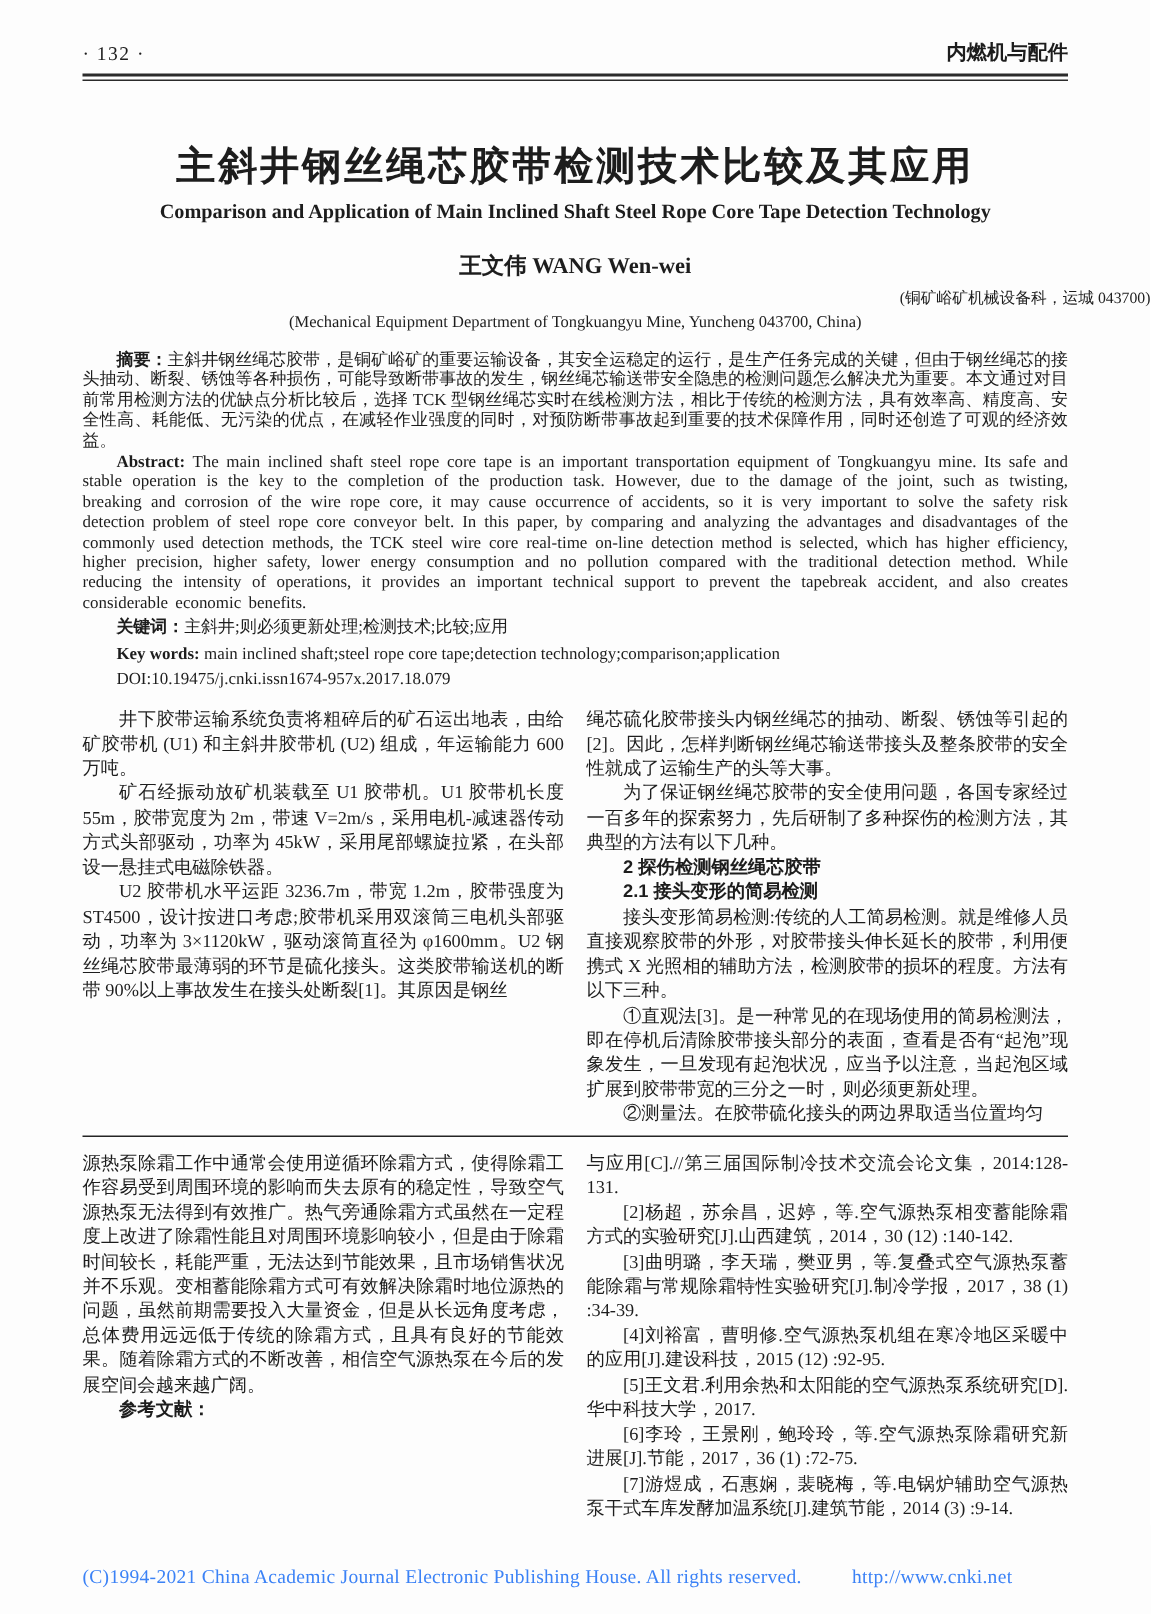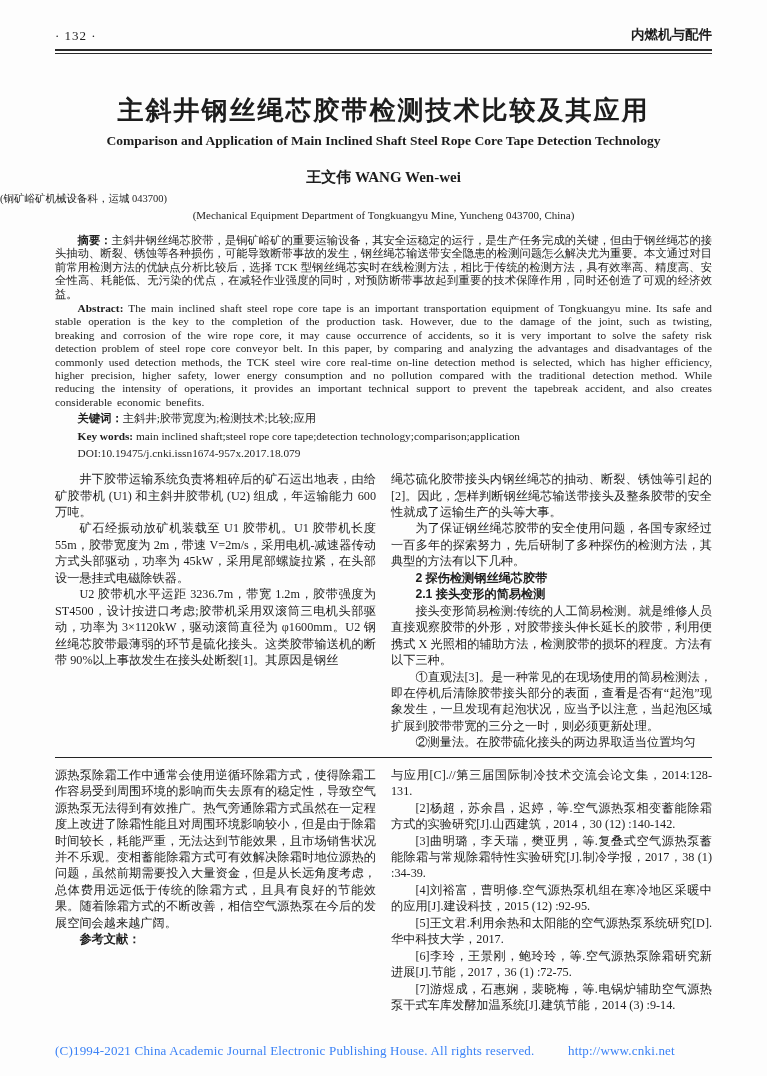--- a/index.html
+++ b/index.html
@@ -23,21 +23,21 @@
   .title-zh {
     margin:40px 40px 0; text-align:center;
     font-family:"Liberation Sans", sans-serif;
     font-size:26px; font-weight:bold; letter-spacing:2px; line-height:32px;
   }
   .title-en {
     margin:7px 30px 16px; text-align:center;
     font-size:13.5px; font-weight:bold; line-height:16px;
   }
   .author { margin-top:19px; text-align:center; font-size:15px; font-weight:bold; }
-  .affil-zh { margin-top:5px; text-align:left; font-size:10.5px; }
+  .affil-zh { margin-top:5px; text-align:right; font-size:10.5px; }
   .affil-en { margin-top:3px; text-align:center; font-size:11px; }
   
   .abs {
     margin:13px 55px 0; text-align:justify;
     font-size:11.3px; line-height:13.4px; text-indent:2em;
   }
   .abs-en { margin-top:1px; word-spacing:2px; }
   .kline { margin:2px 55px 0; font-size:11.3px; line-height:15.6px; text-indent:2em; }
   .bold { font-weight:bold; }
   
@@ -69,21 +69,21 @@
   <div class="title-en">Comparison and Application of Main Inclined Shaft Steel Rope Core Tape Detection Technology</div>
 
   <div class="author">王文伟 WANG Wen-wei</div>
   <div class="affil-zh">(铜矿峪矿机械设备科，运城 043700)</div>
   <div class="affil-en">(Mechanical Equipment Department of Tongkuangyu Mine, Yuncheng 043700, China)</div>
 
   <p class="abs"><span class="bold">摘要：</span><span>主斜井钢丝绳芯胶带，是铜矿峪矿的重要运输设备，其安全运稳定的运行，是生产任务完成的关键，但由于钢丝绳芯的接头抽动、断裂、锈蚀等各种损伤，可能导致断带事故的发生，钢丝绳芯输送带安全隐患的检测问题怎么解决尤为重要。本文通过对目前常用检测方法的优缺点分析比较后，选择 TCK 型钢丝绳芯实时在线检测方法，相比于传统的检测方法，具有效率高、精度高、安全性高、耗能低、无污染的优点，在减轻作业强度的同时，对预防断带事故起到重要的技术保障作用，同时还创造了可观的经济效益。</span></p>
 
   <p class="abs abs-en"><span class="bold">Abstract:</span><span> The main inclined shaft steel rope core tape is an important transportation equipment of Tongkuangyu mine. Its safe and stable operation is the key to the completion of the production task. However, due to the damage of the joint, such as twisting, breaking and corrosion of the wire rope core, it may cause occurrence of accidents, so it is very important to solve the safety risk detection problem of steel rope core conveyor belt. In this paper, by comparing and analyzing the advantages and disadvantages of the commonly used detection methods, the TCK steel wire core real-time on-line detection method is selected, which has higher efficiency, higher precision, higher safety, lower energy consumption and no pollution compared with the traditional detection method. While reducing the intensity of operations, it provides an important technical support to prevent the tapebreak accident, and also creates considerable economic benefits.</span></p>
 
-  <p class="kline"><span class="bold">关键词：</span><span>主斜井;胶带宽度为;检测技术;比较;应用</span></p>
+  <p class="kline"><span class="bold">关键词：</span><span>主斜井;则必须更新处理;检测技术;比较;应用</span></p>
 
   <p class="kline"><span class="bold">Key words:</span><span> main inclined shaft;steel rope core tape;detection technology;comparison;application</span></p>
 
   <p class="kline">DOI:10.19475/j.cnki.issn1674-957x.2017.18.079</p>
 
   <div class="columns">
     <div class="col">
       <p>井下胶带运输系统负责将粗碎后的矿石运出地表，由给矿胶带机 (U1) 和主斜井胶带机 (U2) 组成，年运输能力 600 万吨。</p>
       <p>矿石经振动放矿机装载至 U1 胶带机。U1 胶带机长度 55m，胶带宽度为 2m，带速 V=2m/s，采用电机-减速器传动方式头部驱动，功率为 45kW，采用尾部螺旋拉紧，在头部设一悬挂式电磁除铁器。</p>
       <p>U2 胶带机水平运距 3236.7m，带宽 1.2m，胶带强度为 ST4500，设计按进口考虑;胶带机采用双滚筒三电机头部驱动，功率为 3×1120kW，驱动滚筒直径为 φ1600mm。U2 钢丝绳芯胶带最薄弱的环节是硫化接头。这类胶带输送机的断带 90%以上事故发生在接头处断裂[1]。其原因是钢丝</p>

